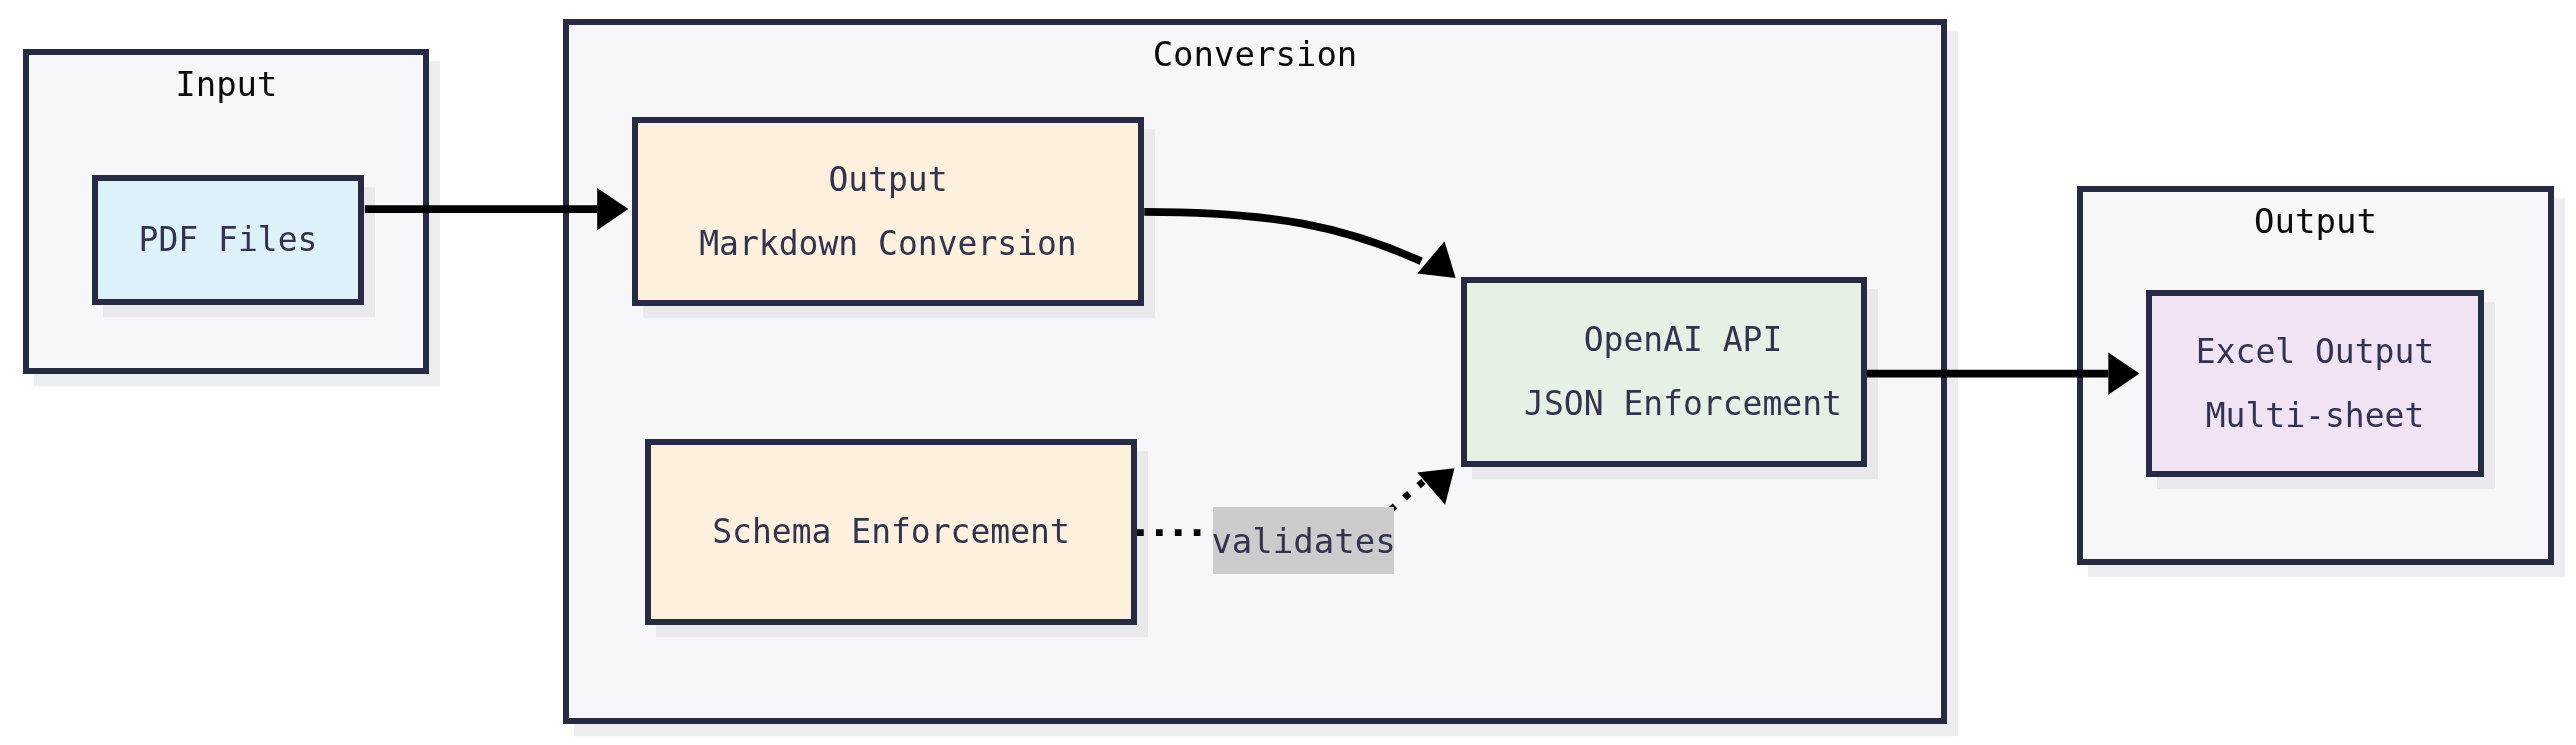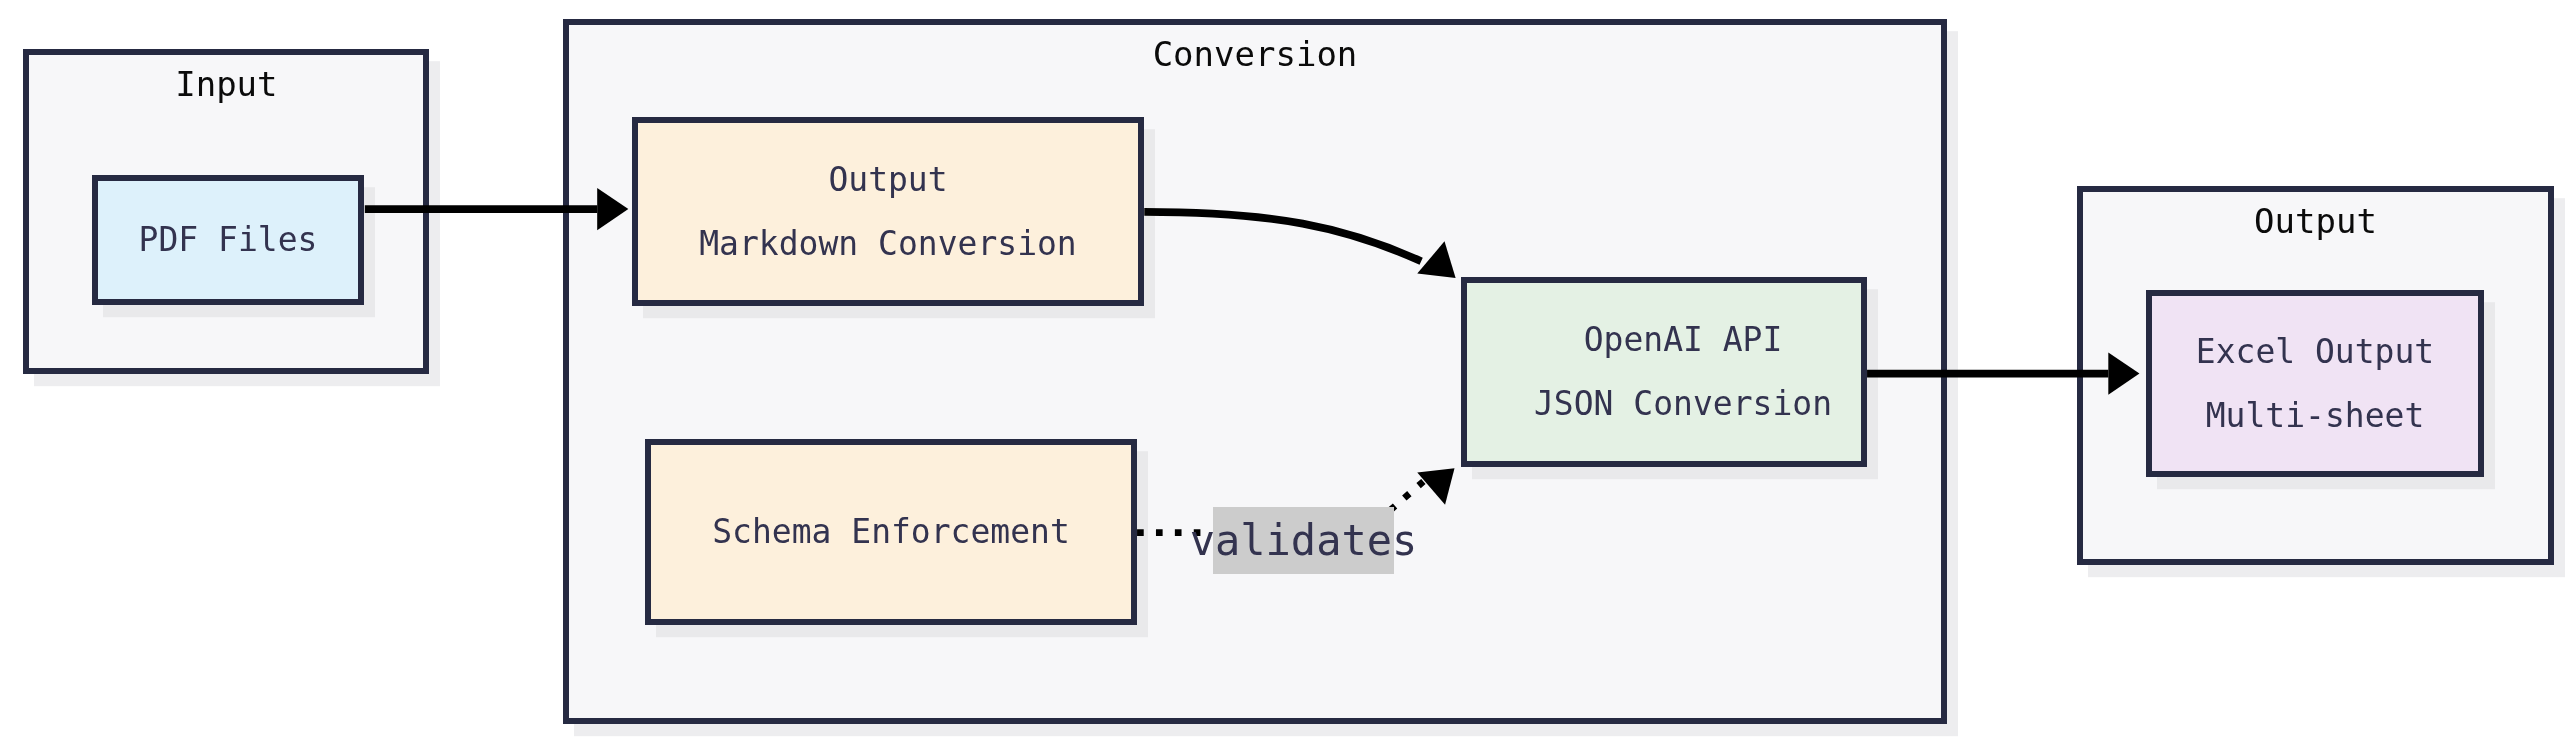--- a/index.html
+++ b/index.html
@@ -72,21 +72,21 @@
   .edge-solid{stroke:var(--arrow);stroke-width:14;fill:none;}
   .edge-dotted{stroke:var(--arrow);stroke-width:12;fill:none;stroke-dasharray:12 22;}
   .arrowhead{fill:var(--arrow);stroke:none;}
 
   
   .edge-label{
     position:absolute;
     left:1213px;top:507px;width:181px;height:67px;
     background:var(--label-bg);
     color:var(--node-text);
-    font-size:42px;font-weight:500;
+    font-size:34px;font-weight:500;
     display:flex;align-items:center;justify-content:center;
     white-space:nowrap;
   }
 </style>
 </head>
 <body>
 
 <div class="scene">
 
   <div class="container c-input">
@@ -109,21 +109,21 @@
     <span class="node-line">Output</span>
     <span class="node-line">Markdown Conversion</span>
   </div>
 
   <div class="node n-pydantic">
     <span class="node-line">Schema Enforcement</span>
   </div>
 
   <div class="node n-openai">
     <span class="node-line">OpenAI API</span>
-    <span class="node-line">JSON Conversion</span>
+    <span class="node-line">JSON Enforcement</span>
   </div>
 
   <div class="node n-excel">
     <span class="node-line">Excel Output</span>
     <span class="node-line">Multi-sheet</span>
   </div>
 
   <svg class="edges" viewBox="0 0 4633 1340">
 
     <path class="edge-solid" d="M 656 376 H 1074"></path>

